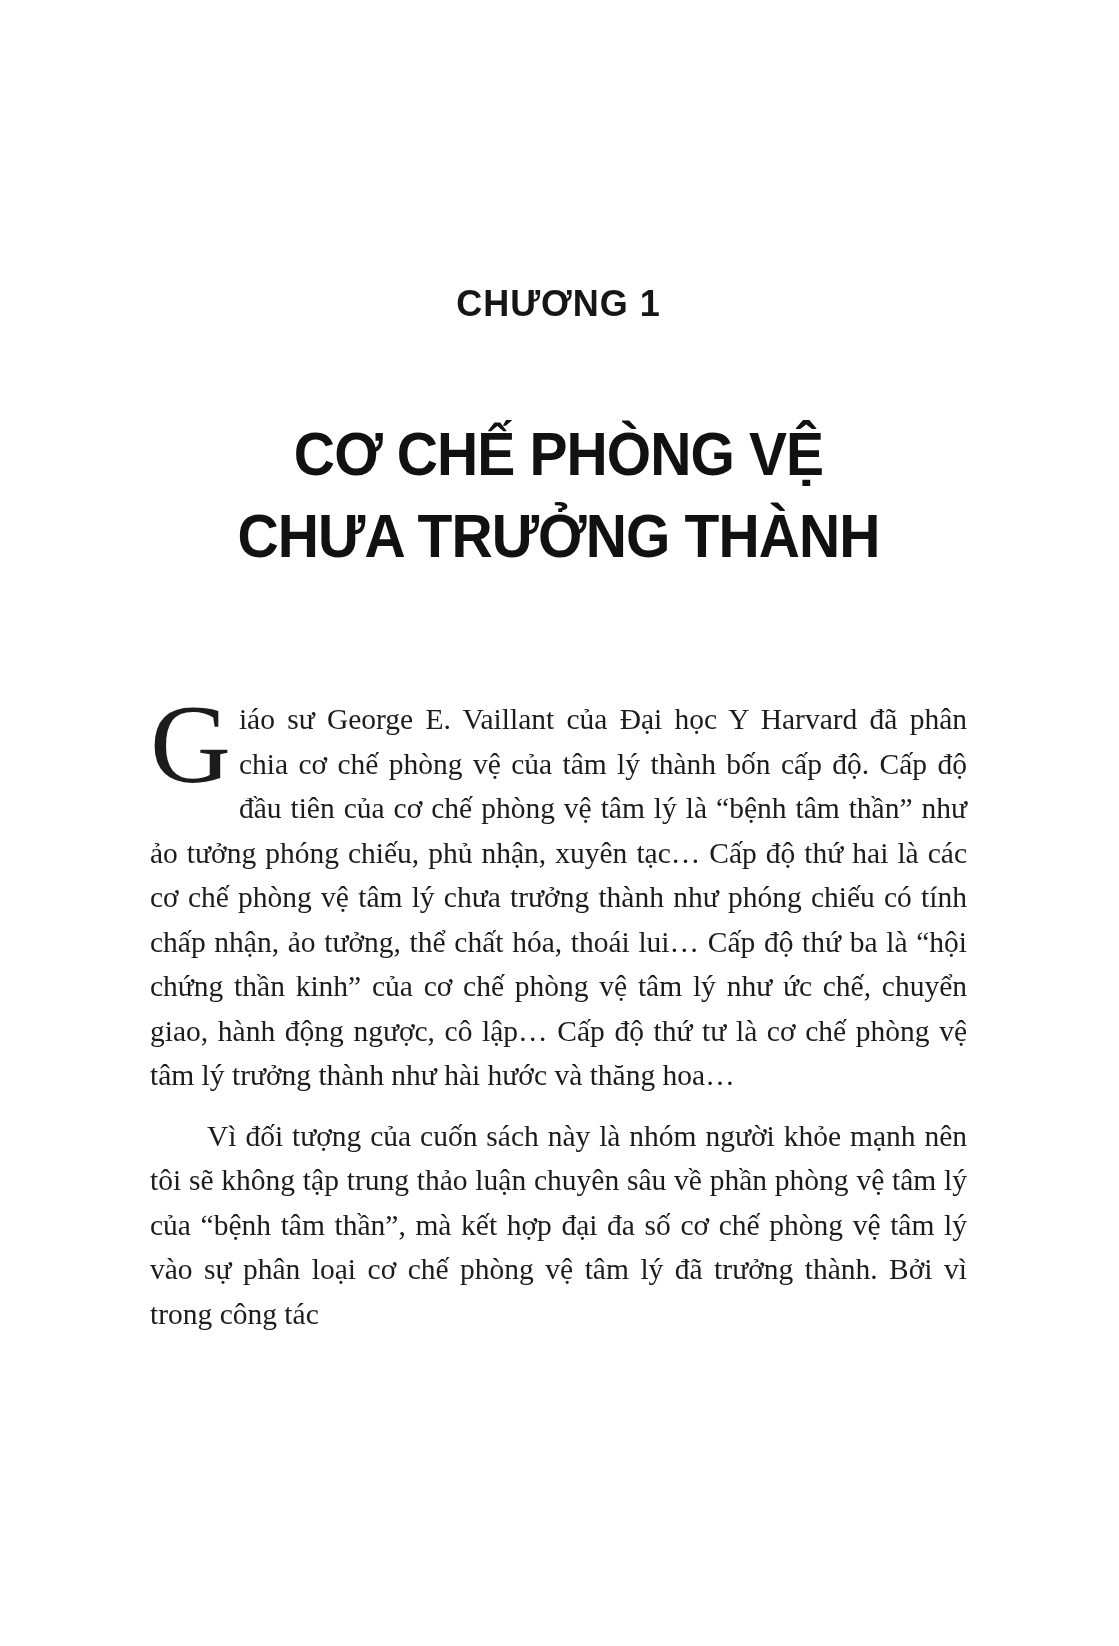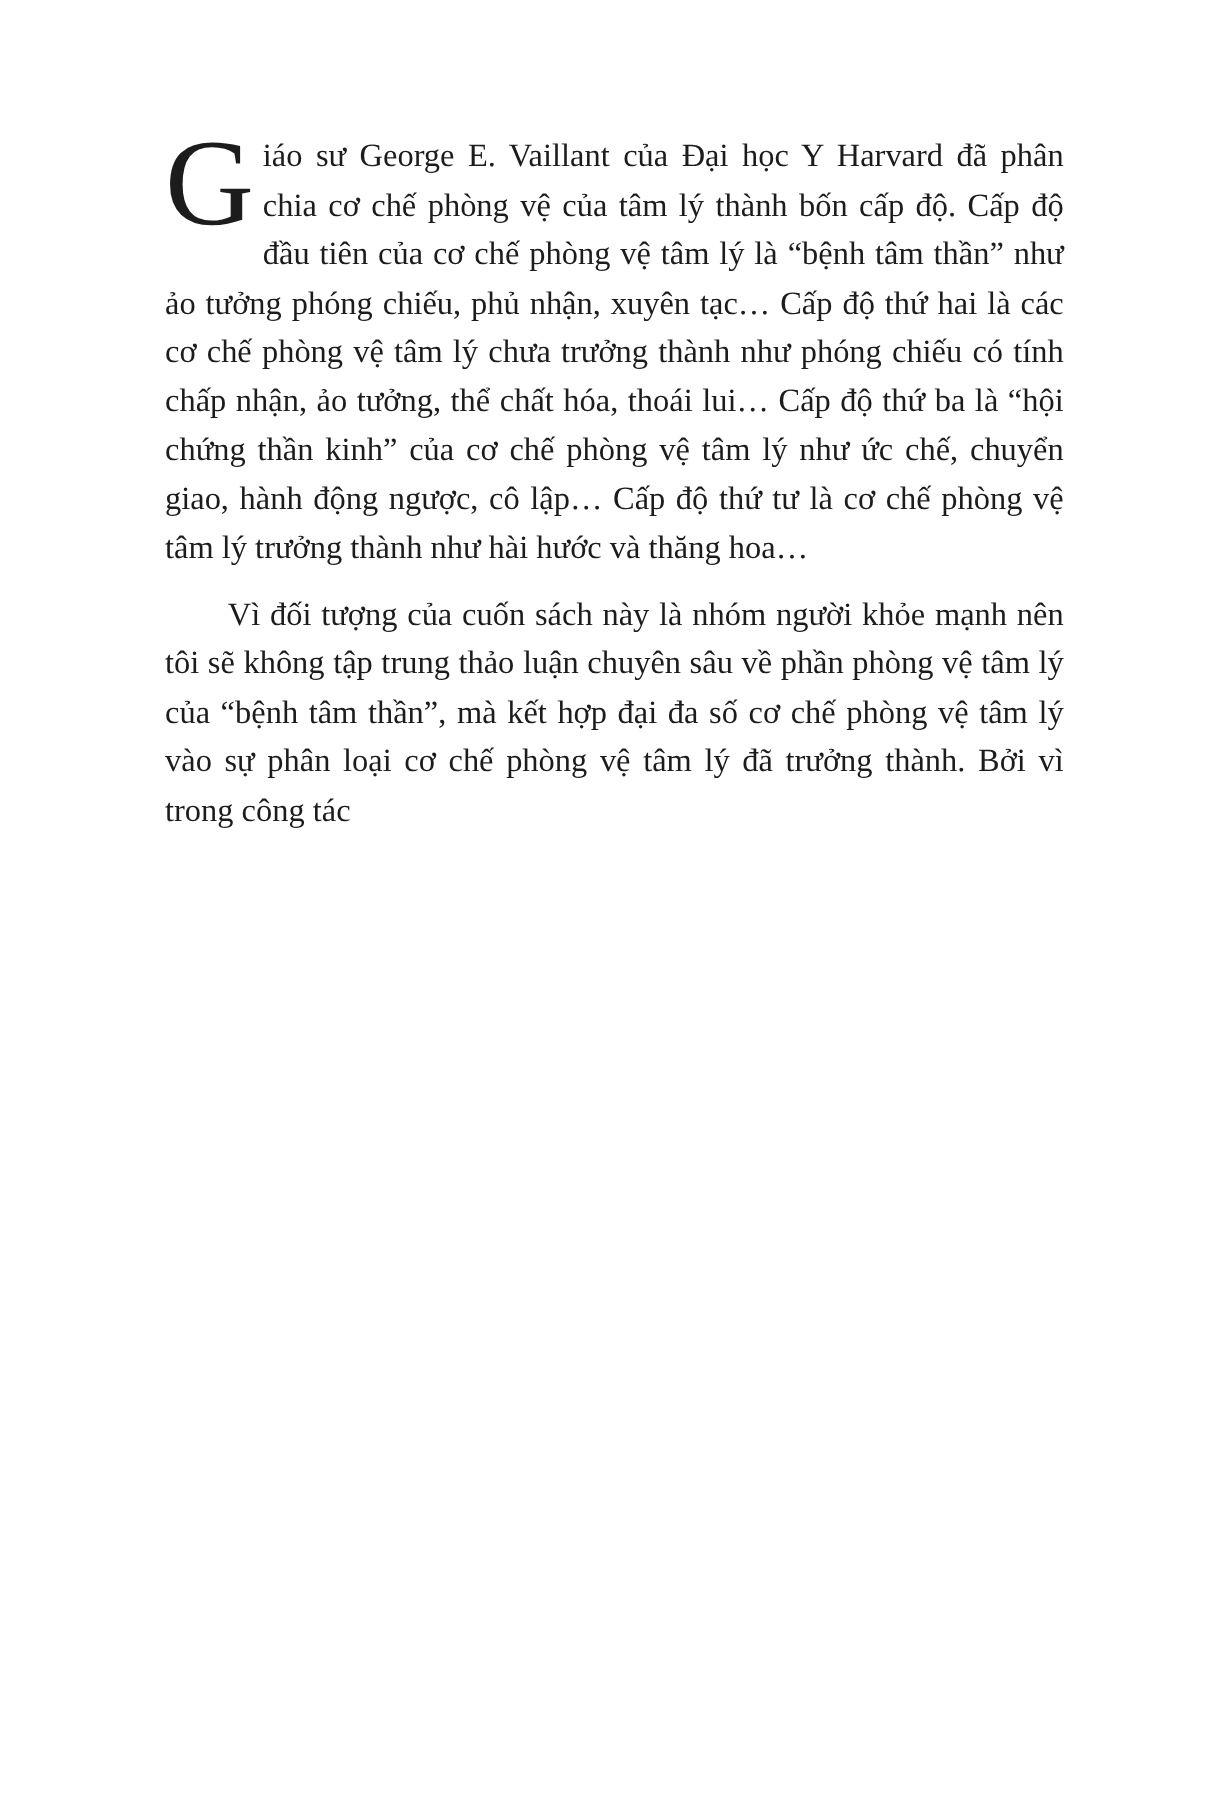--- a/index.html
+++ b/index.html
@@ -69,21 +69,26 @@
   .indent {
     text-indent: 57px;
   }
 </style>
 </head>
 <body>
 
 <div class="page">
   <div class="content">
 
+    <div class="chapter-label">CHƯƠNG 1</div>
 
+    <div class="chapter-title">
+      <span class="tline">CƠ CHẾ PHÒNG VỆ</span>
+      <span class="tline">CHƯA TRƯỞNG THÀNH</span>
+    </div>
 
     <div class="body-text">
       <p>
         <span class="dropcap">G</span><span>iáo sư George E. Vaillant của Đại học Y Harvard đã phân chia cơ chế phòng vệ của tâm lý thành bốn cấp độ. Cấp độ đầu tiên của cơ chế phòng vệ tâm lý là “bệnh tâm thần” như ảo tưởng phóng chiếu, phủ nhận, xuyên tạc… Cấp độ thứ hai là các cơ chế phòng vệ tâm lý chưa trưởng thành như phóng chiếu có tính chấp nhận, ảo tưởng, thể chất hóa, thoái lui… Cấp độ thứ ba là “hội chứng thần kinh” của cơ chế phòng vệ tâm lý như ức chế, chuyển giao, hành động ngược, cô lập… Cấp độ thứ tư là cơ chế phòng vệ tâm lý trưởng thành như hài hước và thăng hoa…</span>
       </p>
       <p class="indent">
         <span>Vì đối tượng của cuốn sách này là nhóm người khỏe mạnh nên tôi sẽ không tập trung thảo luận chuyên sâu về phần phòng vệ tâm lý của “bệnh tâm thần”, mà kết hợp đại đa số cơ chế phòng vệ tâm lý vào sự phân loại cơ chế phòng vệ tâm lý đã trưởng thành. Bởi vì trong công tác</span>
       </p>
     </div>
 

